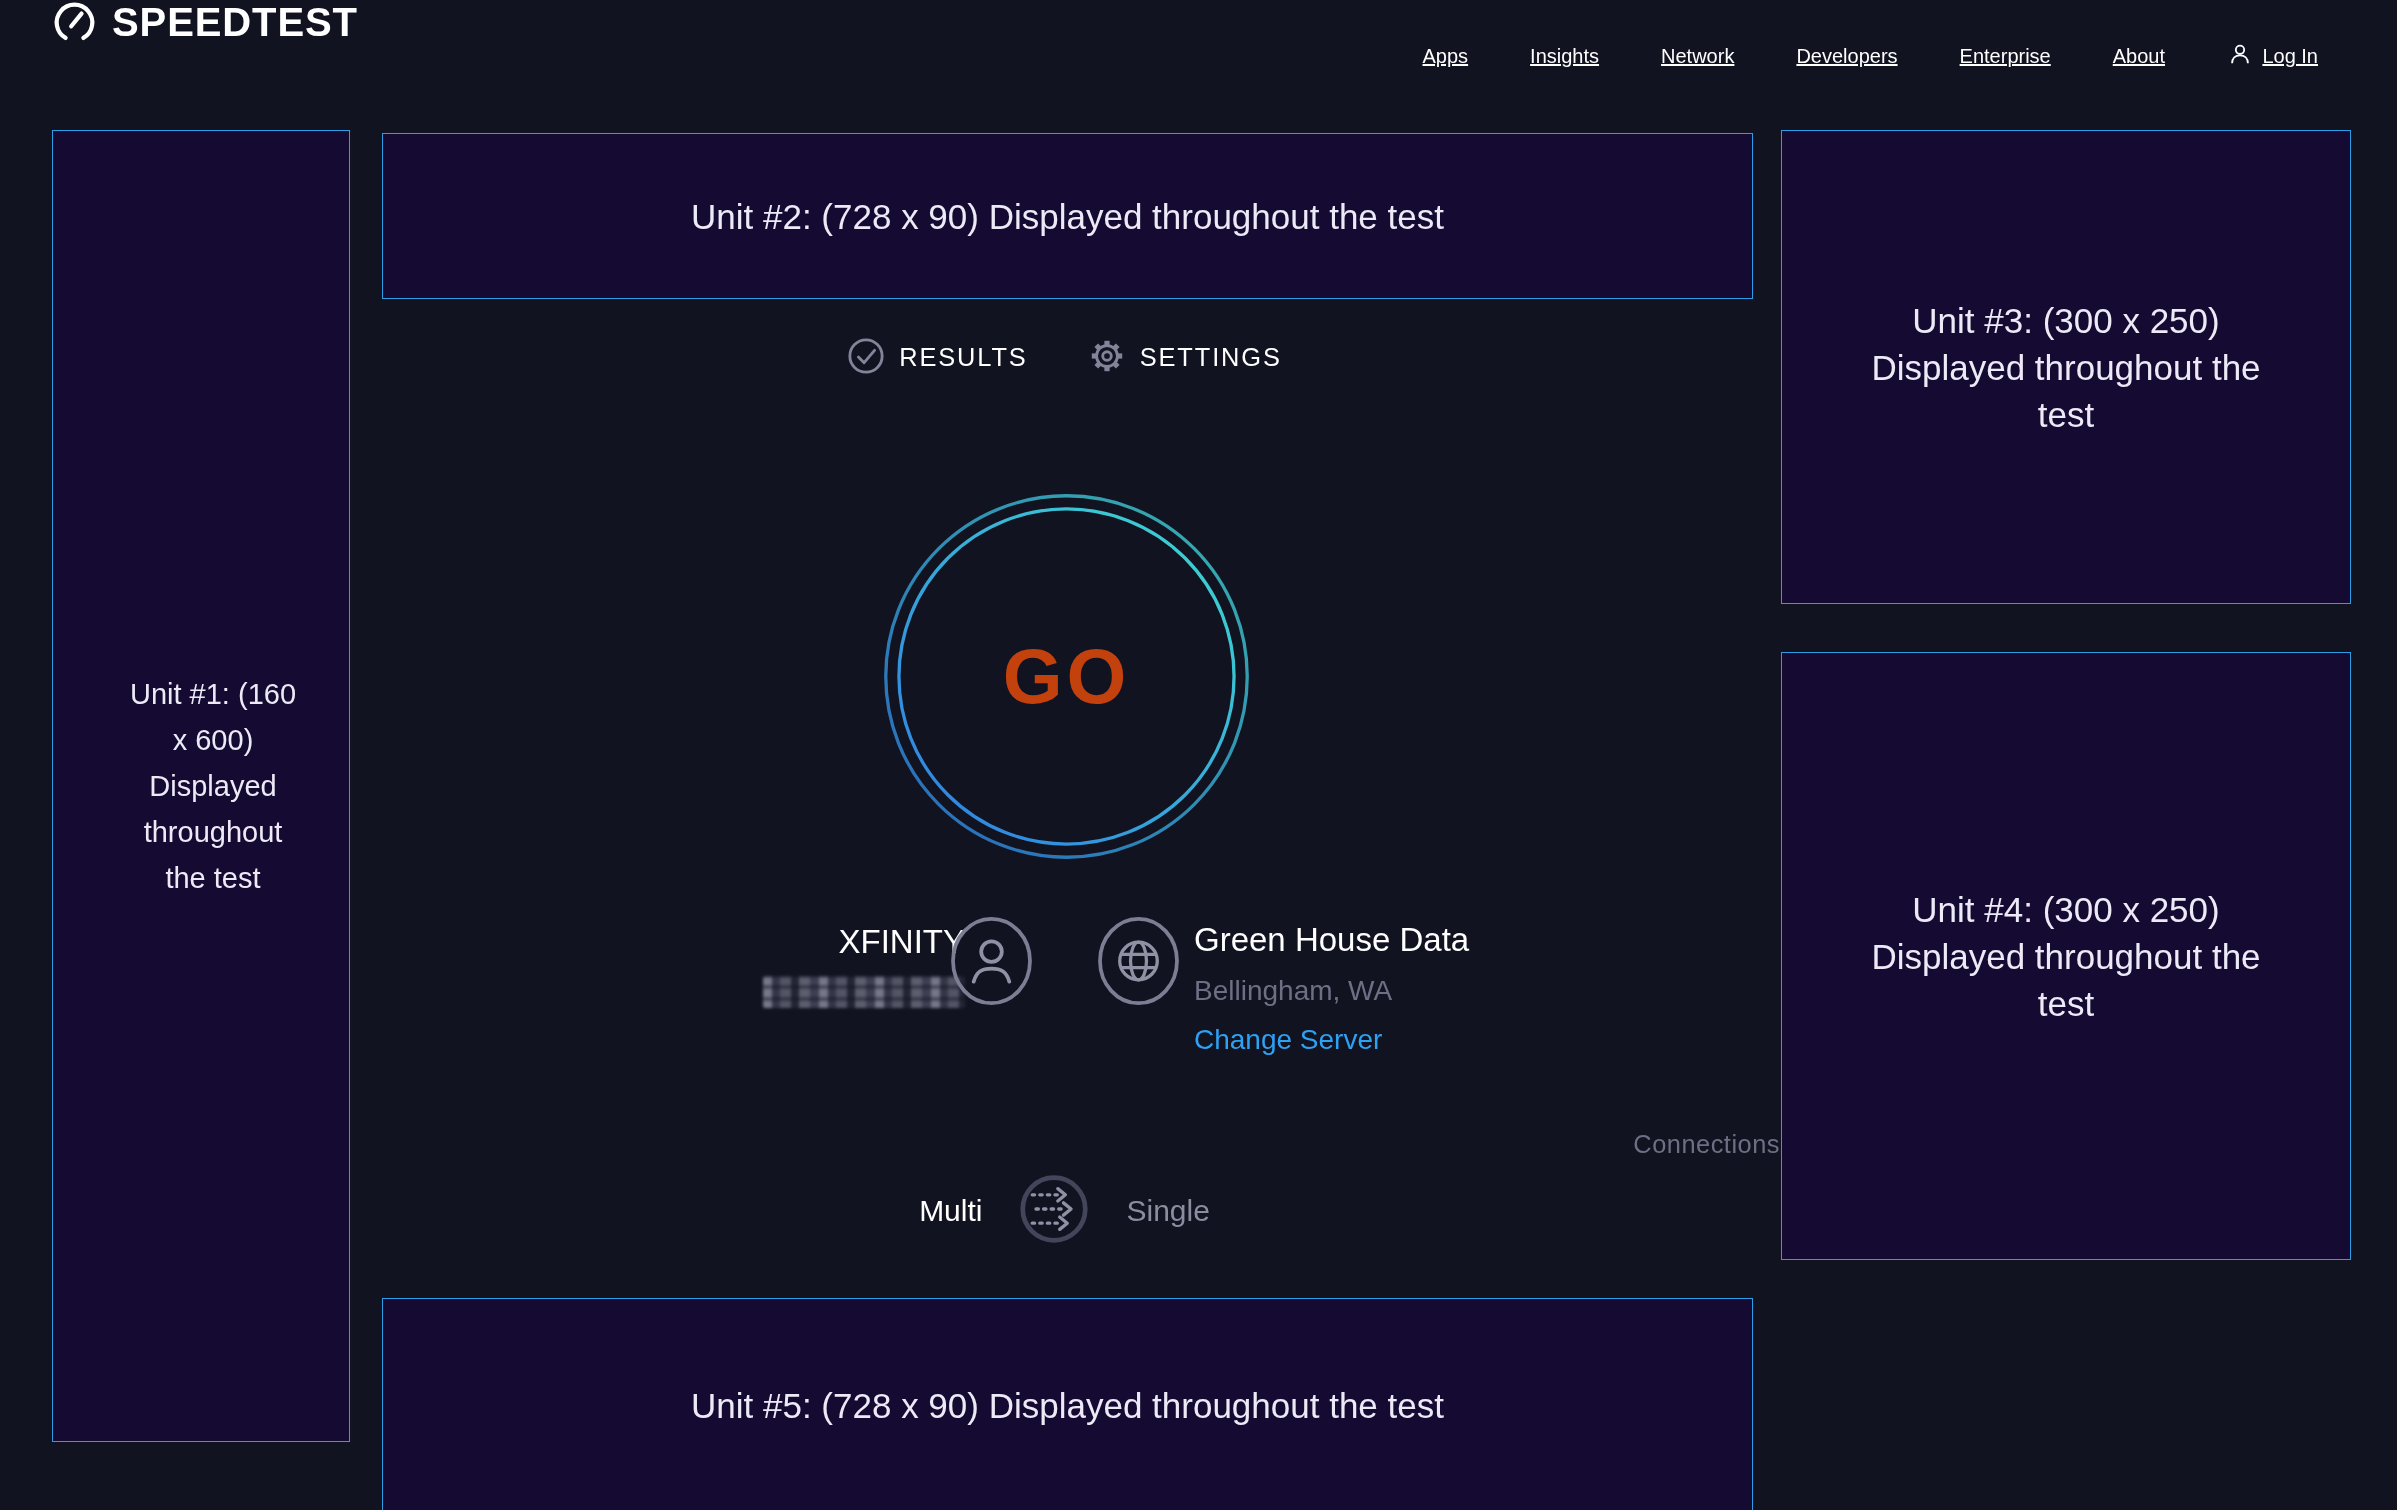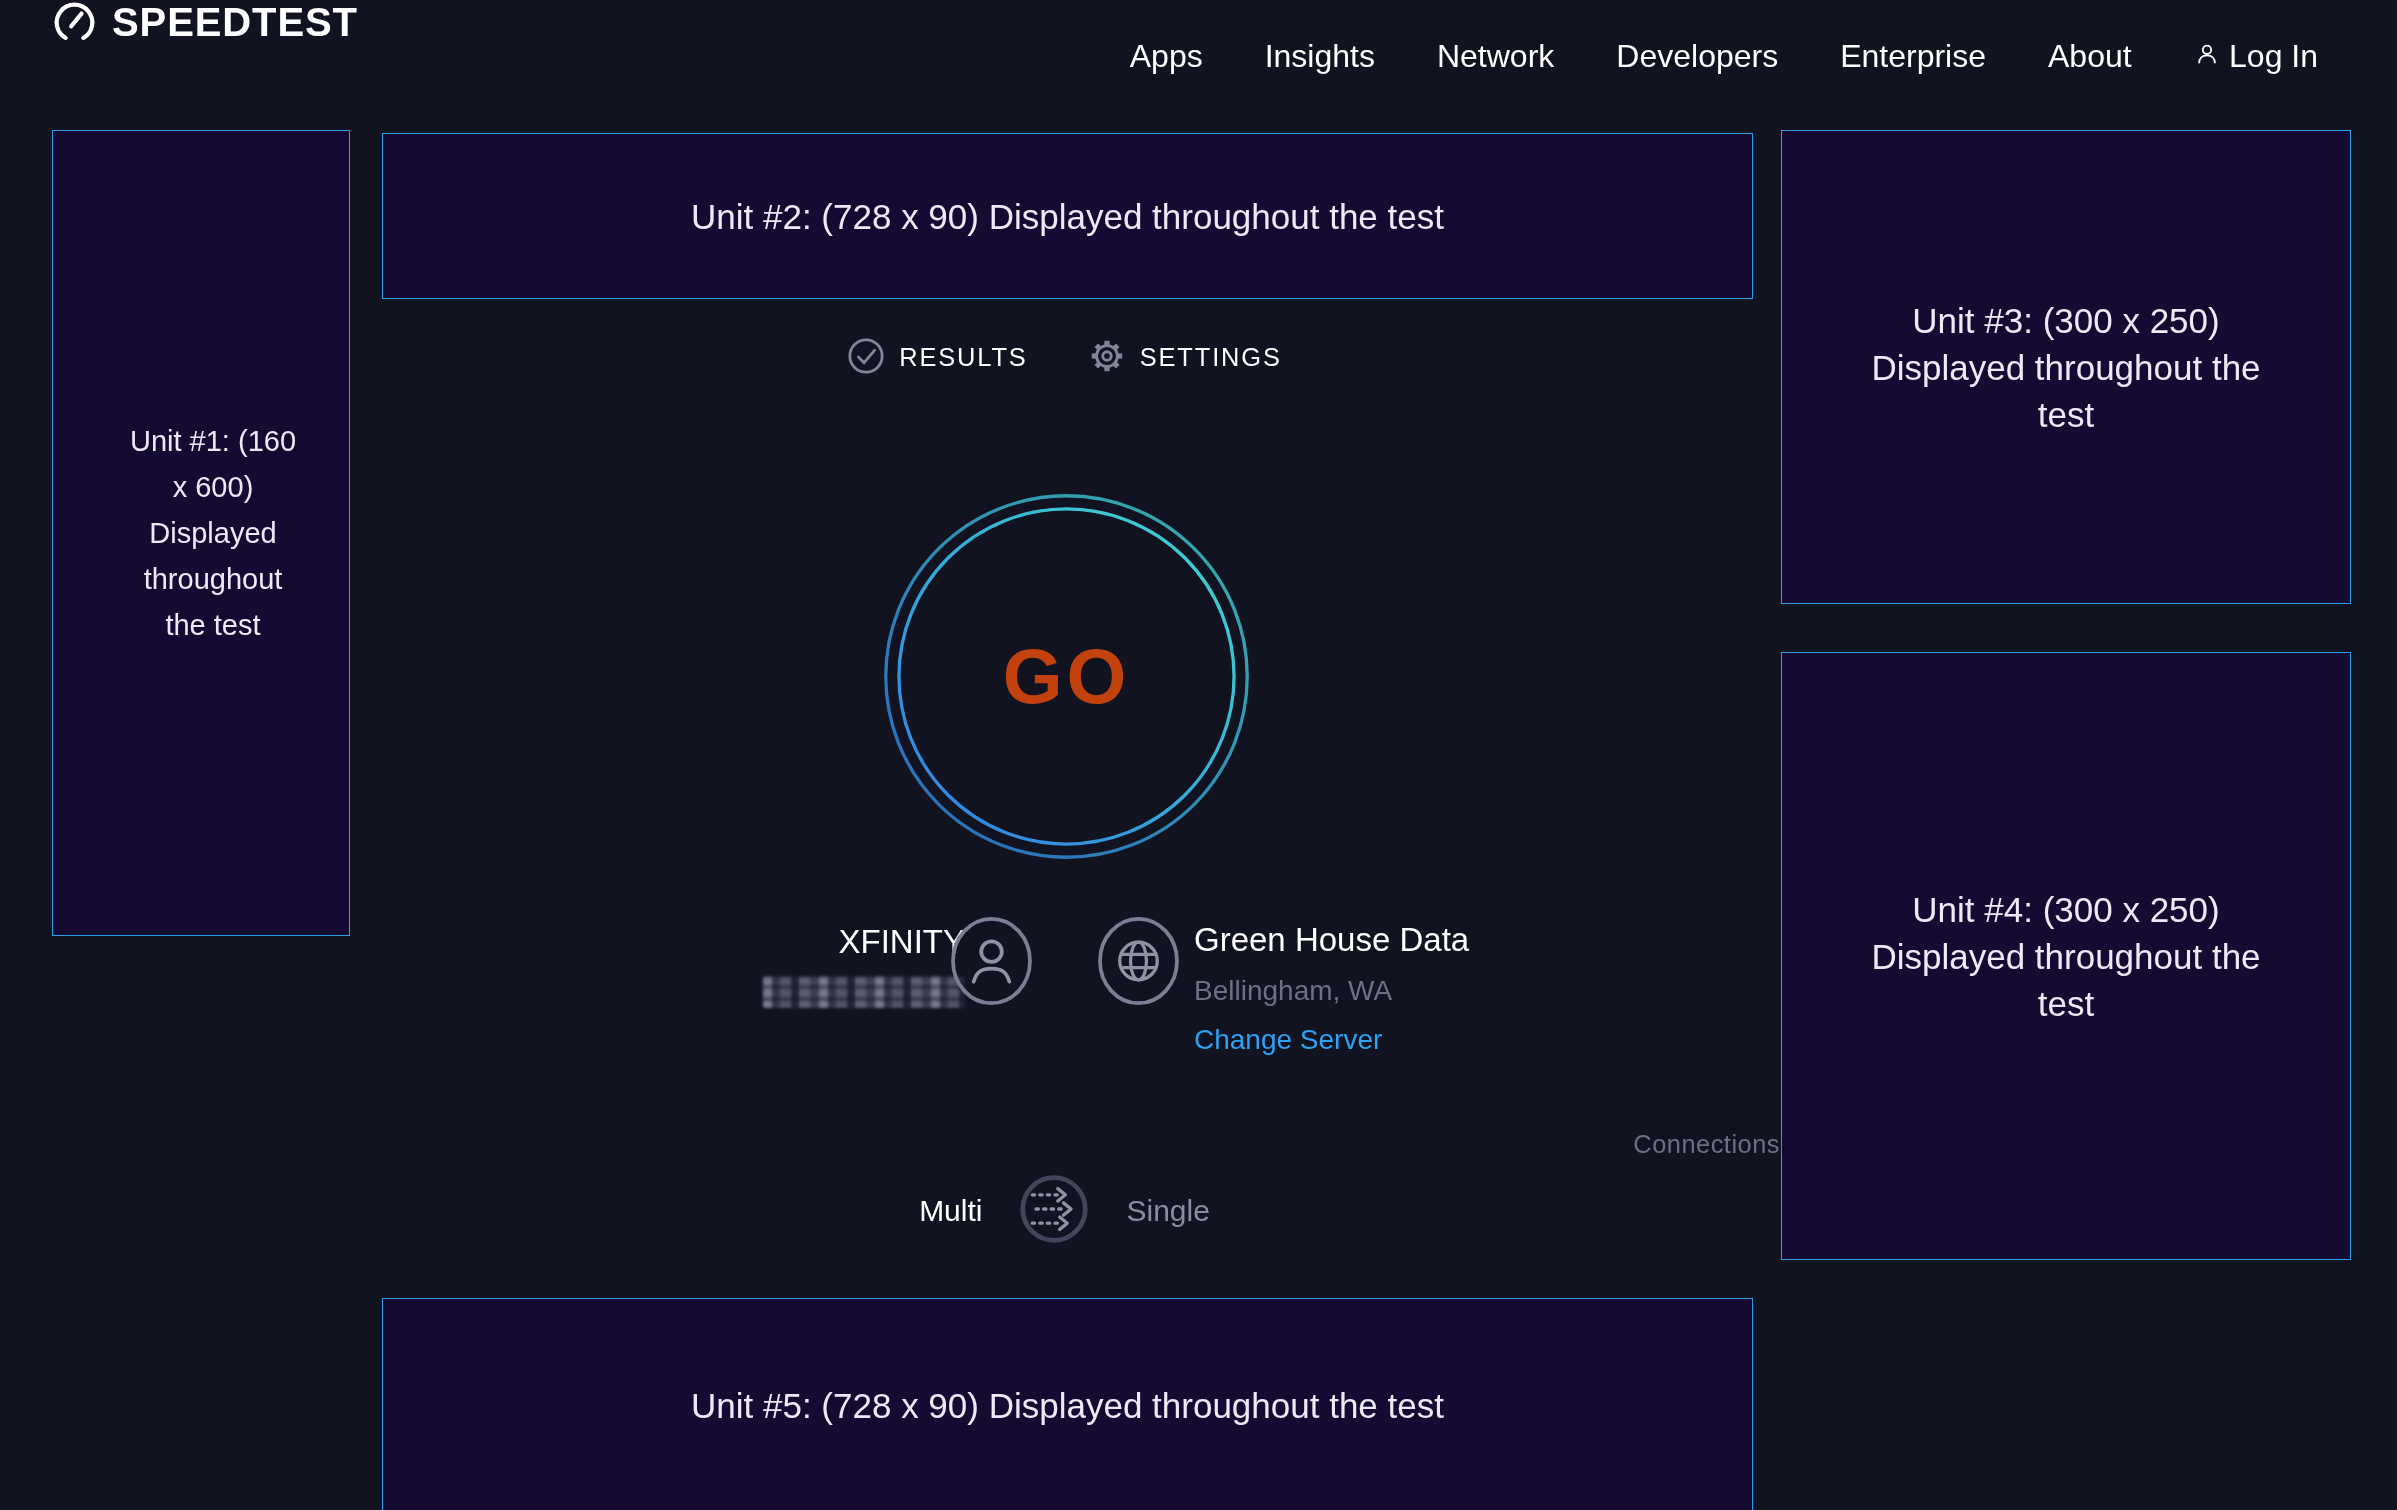--- a/index.html
+++ b/index.html
@@ -8,31 +8,31 @@
     background:#111321;
     font-family:"Liberation Sans", sans-serif;
     -webkit-font-smoothing:antialiased;
   }
   
   .header{position:absolute;left:0;top:0;width:2397px;height:113px;}
   .brand{position:absolute;left:52px;top:0;height:113px;display:flex;align-items:flex-start;gap:15px;cursor:pointer;}
   .brand-text{color:#ffffff;font-size:40px;font-weight:600;letter-spacing:0.9px;}
   .brand-tm{color:#ffffff;font-size:14px;vertical-align:top;position:relative;top:-13px;left:1.9px;opacity:.9;}
   .nav{position:absolute;right:79px;top:0;height:113px;display:flex;align-items:center;gap:62px;}
-  .nav-item{color:#ffffff;font-size:32px;cursor:pointer;white-space:nowrap;}
+  .nav-item{color:#ffffff;font-size:20px;cursor:pointer;white-space:nowrap;text-decoration:underline;}
   .login{display:flex;align-items:center;gap:9.4px;cursor:pointer;}
   
   .ad{
     position:absolute;box-sizing:border-box;
     background:#150a31;border:1.9px solid #2d9de6;
     display:flex;align-items:center;justify-content:center;text-align:center;
     color:#edeaf7;cursor:pointer;
   }
   .ad-txt{font-size:35px;line-height:47px;}
-  #ad1{left:52px;top:130px;width:298px;height:806px;padding-left:24px;}
+  #ad1{left:52px;top:130px;width:298px;height:1312px;padding-left:24px;}
   #ad1 .ad-txt{width:179px;font-size:29px;line-height:46px;}
   #ad2{left:382px;top:133px;width:1371px;height:166px;}
   #ad3{left:1781px;top:130px;width:570px;height:474px;}
   #ad4{left:1781px;top:636px;width:570px;height:608px;margin-top:16px;}
   #ad3 .ad-txt,#ad4 .ad-txt{width:405px;}
   #ad5{left:382px;top:1298px;width:1371px;height:215px;}
   
   .tabs{position:absolute;left:349px;top:337px;width:1431px;display:flex;justify-content:center;gap:60px;align-items:center;}
   .tab{display:flex;align-items:center;gap:14px;cursor:pointer;}
   .tab-label{color:#ffffff;font-size:25.4px;font-weight:400;letter-spacing:1.9px;}

